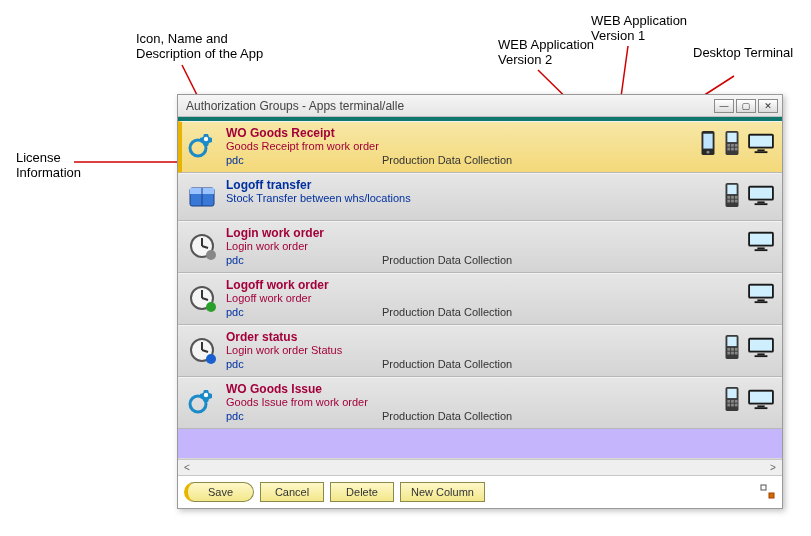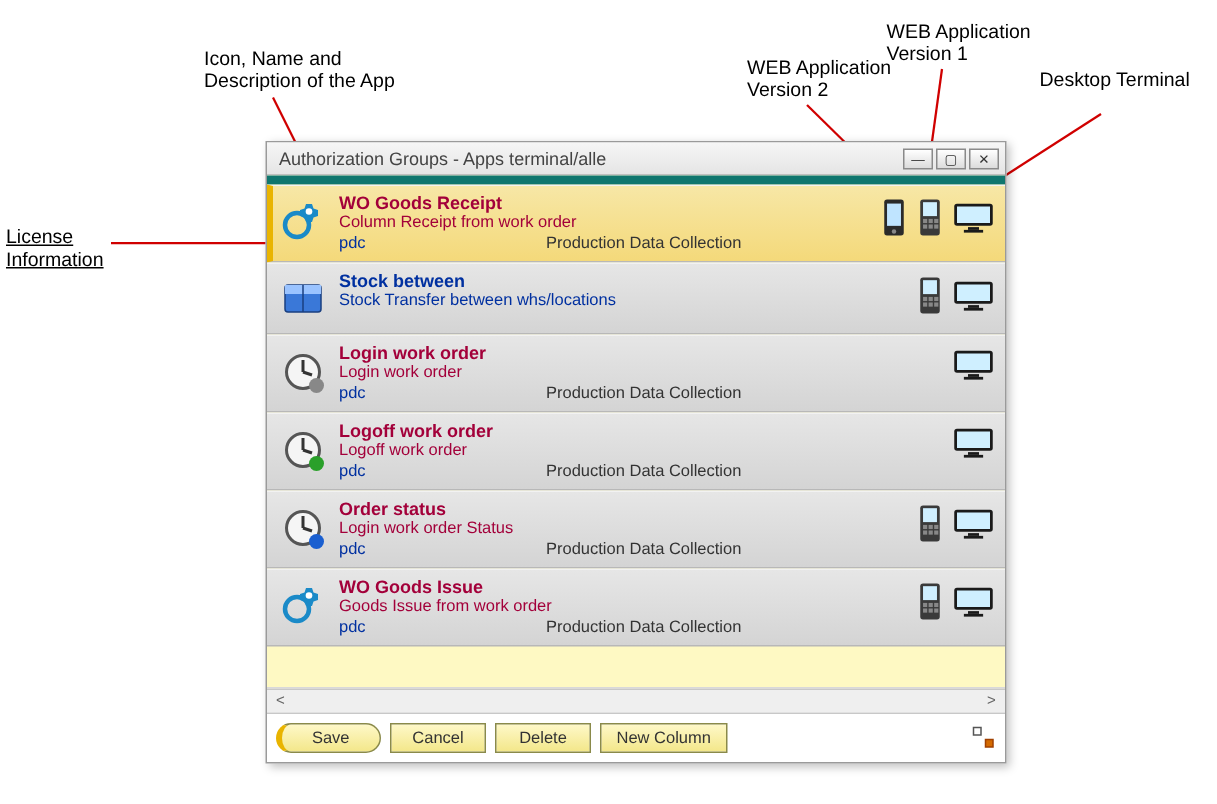--- a/index.html
+++ b/index.html
@@ -26,21 +26,21 @@
   .arrow-svg {
     position: absolute;
     pointer-events: none;
   }
 
   
   .dialog {
     position: absolute;
     left: 177px;
     top: 94px;
-    width: 494px;
+    width: 606px;
     height: 415px;
     border: 1px solid #9a9a9a;
     background: #fff;
     box-shadow: 2px 2px 6px rgba(0,0,0,0.25);
     display: flex;
     flex-direction: column;
   }
   .titlebar {
     background: linear-gradient(#f6f6f6,#e5e5e5);
     border-bottom: 1px solid #bfbfbf;
@@ -60,22 +60,22 @@
     font-size: 9px;
     line-height: 12px;
     text-align: center;
     cursor: pointer;
     color:#333;
   }
 
   .listarea {
     flex: 1;
     overflow: hidden;
-    background: #fef9c3;
-    border-top: 6px solid #0f766e;
+    background: #c4b5fd;
+    border-top: 4px solid #0f766e;
     border-bottom: 1px solid #d9d9d9;
   }
   .row {
     display: flex;
     align-items: flex-start;
     padding: 4px 6px 6px 6px;
     background: linear-gradient(#e6e6e6,#d4d4d4);
     border-bottom: 1px solid #b8b8b8;
     border-top: 1px solid #f2f2f2;
     position: relative;
@@ -98,21 +98,21 @@
     color: #a3003a;
   }
   .appname.alt { color: #0030a0; }
   .appdesc {
     font-size: 11px;
     color: #a3003a;
   }
   .appdesc.alt { color: #0030a0; }
   .licrow {
     display: flex;
-    gap: 16px;
+    gap: 34px;
     margin-top: 2px;
     font-size: 11px;
     color: #0030a0;
   }
   .licrow .lic1 { min-width: 110px; }
   .licrow .lic2 { color: #333; padding-left: 12px; }
 
   .targets {
     display: flex;
     align-items: center;
@@ -171,21 +171,21 @@
 </head>
 <body>
 
 <div class="anno" style="left:136px; top:32px;">Icon, Name and
 Description of the App</div>
 <div class="anno" style="left:498px; top:38px;">WEB Application
 Version 2</div>
 <div class="anno" style="left:591px; top:14px;">WEB Application
 Version 1</div>
 <div class="anno" style="left:693px; top:46px;">Desktop Terminal</div>
-<div class="anno" style="left:4px; top:151px;text-decoration:underline;">License
+<div class="anno" style="left:16px; top:151px;">License
 Information</div>
 
 <svg class="arrow-svg" style="left:0;top:0;" width="811" height="536">
   <defs>
     <marker id="ah" markerWidth="8" markerHeight="8" refX="6" refY="3" orient="auto">
       <path d="M0,0 L7,3 L0,6 Z" fill="#d00000"></path>
     </marker>
   </defs>
 
   <line x1="182" y1="65" x2="212" y2="125" stroke="#d00000" stroke-width="1.5" marker-end="url(#ah)"></line>
@@ -211,21 +211,21 @@
   <div class="listarea" id="listarea">
 
   <div class="row selected">
         <div class="appicon"><svg viewBox="0 0 32 32">
             <circle cx="12" cy="20" r="8" fill="none" stroke="#1a8ac8" stroke-width="3"></circle>
             <path d="M18 6 l4 0 l1 3 l3 1 l0 4 l-3 1 l-1 3 l-4 0 l-1 -3 l-3 -1 l0 -4 l3 -1 z" fill="#1a8ac8"></path>
             <circle cx="20" cy="11" r="2.2" fill="#fff"></circle>
           </svg></div>
         <div class="rowtext">
           <div class="appname">WO Goods Receipt</div>
-          <div class="appdesc">Column Receipt from work order</div>
+          <div class="appdesc">Goods Receipt from work order</div>
           <div class="licrow">
             <span class="lic1">pdc</span>
             <span class="lic2">Production Data Collection</span>
           </div>
         </div>
         <div class="targets">
           <span><svg class="device" viewBox="0 0 20 28">
               <rect x="3" y="1" width="14" height="26" rx="2" fill="#2a2a2a"></rect>
               <rect x="5" y="4" width="10" height="16" fill="#bfe4ff"></rect>
               <circle cx="10" cy="24" r="1.6" fill="#888"></circle>
@@ -248,21 +248,21 @@
             </svg></span>
         </div>
       </div>
       <div class="row">
         <div class="appicon"><svg viewBox="0 0 32 32">
             <rect x="4" y="8" width="24" height="18" rx="2" fill="#3a78d8" stroke="#1a3f80"></rect>
             <rect x="4" y="8" width="24" height="6" fill="#9ac3ff"></rect>
             <line x1="16" y1="8" x2="16" y2="26" stroke="#1a3f80"></line>
           </svg></div>
         <div class="rowtext">
-          <div class="appname alt">Stock between</div>
+          <div class="appname alt">Logoff transfer</div>
           <div class="appdesc alt">Stock Transfer between whs/locations</div>
         </div>
         <div class="targets">
           <span><svg class="device" viewBox="0 0 20 28">
               <rect x="3" y="1" width="14" height="26" rx="2" fill="#3a3a3a"></rect>
               <rect x="5" y="3" width="10" height="10" fill="#cfefff"></rect>
               <rect x="5" y="15" width="3" height="3" fill="#888"></rect>
               <rect x="9" y="15" width="3" height="3" fill="#888"></rect>
               <rect x="13" y="15" width="3" height="3" fill="#888"></rect>
               <rect x="5" y="19" width="3" height="3" fill="#888"></rect>

